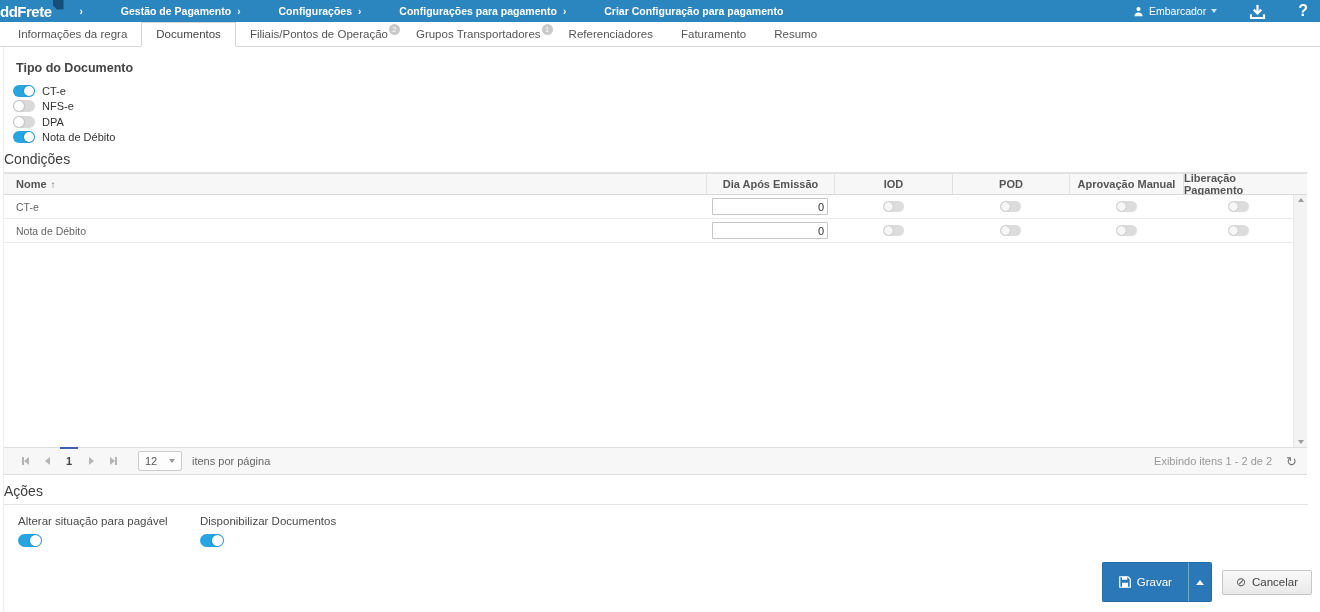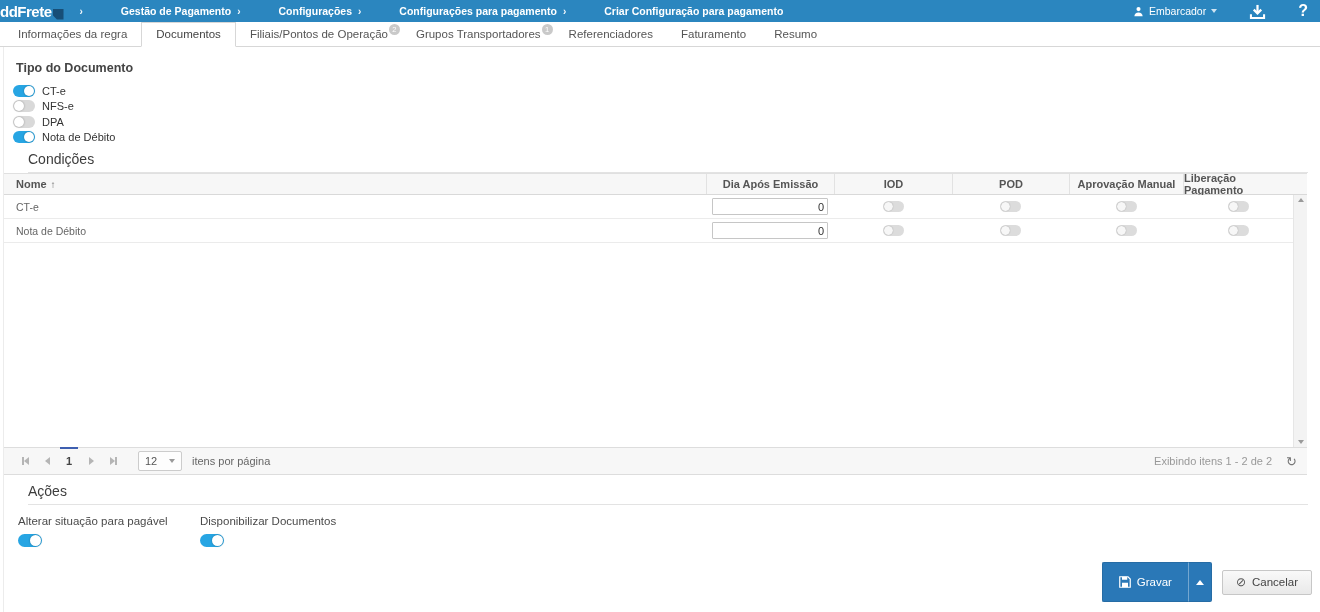--- a/index.html
+++ b/index.html
@@ -2,21 +2,21 @@
 <html style="--topbar: #2b86bf; --toggle-on: #27a5e3; --btn-blue: #2a78b7;"><head>
 <meta charset="utf-8">
 <style>
   * { margin:0; padding:0; box-sizing:border-box; }
   html,body { background:#fff; }
   body { font-family:"Liberation Sans", sans-serif; color:#444; }
   .page { position:relative; width:1320px; height:612px; overflow:hidden; background:#fff; }
 
   
   .topbar { display:flex; align-items:center; height:22px; background:var(--topbar,#2b86bf); color:#fff; padding:0 8px 0 2px; }
-  .logo { display:flex; align-items:flex-end; gap:1px; margin-left:-2px; }
+  .logo { display:flex; align-items:flex-start; gap:1px; margin-left:-2px; }
   .logo-text { font-size:15px; font-weight:bold; letter-spacing:-0.5px; }
   .logo-flag { width:11px; height:11px; background:#174e77; clip-path:polygon(0 0,100% 0,100% 100%,40% 100%,0 58%); margin-top:-4px; }
   .crumbs { display:flex; align-items:center; margin-left:10px; font-size:10.5px; font-weight:bold; }
   .crumb-sep { margin:0 6px; font-size:10px; opacity:.95; }
   .crumb { white-space:nowrap; cursor:pointer;padding-left:32px; }
   .topbar-right { margin-left:auto; display:flex; align-items:center; gap:32px; }
   .usermenu { display:flex; align-items:center; gap:5px; font-size:10.5px; cursor:pointer; }
   .chev-down { width:0; height:0; border-left:3.5px solid transparent; border-right:3.5px solid transparent; border-top:4px solid #cfe4f2; }
   .tb-icon { display:flex; align-items:center; cursor:pointer; }
   .help { font-size:16px; font-weight:bold; cursor:pointer; margin-right:4px; }
@@ -37,21 +37,21 @@
   .doc-toggle-row { display:flex; align-items:center; gap:7px; height:15.5px; }
   .doc-toggle-row .lbl { font-size:11px; color:#333; }
 
   .switch { position:relative; display:inline-block; width:22px; height:12px; border-radius:6.5px; background:#d9d9d9; cursor:pointer; flex:none; vertical-align:middle; }
   .switch .knob { position:absolute; top:1px; left:1px; width:10px; height:10px; border-radius:50%; background:#fff; box-shadow:0 0 2px rgba(0,0,0,.35); }
   .switch.on { background:var(--toggle-on,#27a5e3); }
   .switch.on .knob { left:auto; right:1px; }
   .switch.sm { width:21px; height:11px; background:#dcdcdc; }
   .switch.sm .knob { width:9px; height:9px; background:#f7f7f7; box-shadow:0 0 1px rgba(0,0,0,.4); }
 
-  .sec-title { margin:6px 0 0 28px; font-size:14px; color:#3d3d3d; padding-bottom:5px; }
+  .sec-title { margin:6px 0 0 4px; font-size:14px; color:#3d3d3d; padding-bottom:5px; }
   .sec-rule { border-bottom:1px solid #e3e3e3; }
 
   
   .grid { margin-left:4px; width:1303px; border-top:1px solid #e0e0e0; font-size:11px; }
   .gr { display:flex; align-items:stretch; }
   .col-nome { flex:1; }
   .col-dia { width:128px; }
   .col-iod { width:118px;text-align:center; }
   .col-pod { width:117px; }
   .col-apr { width:114px; }

